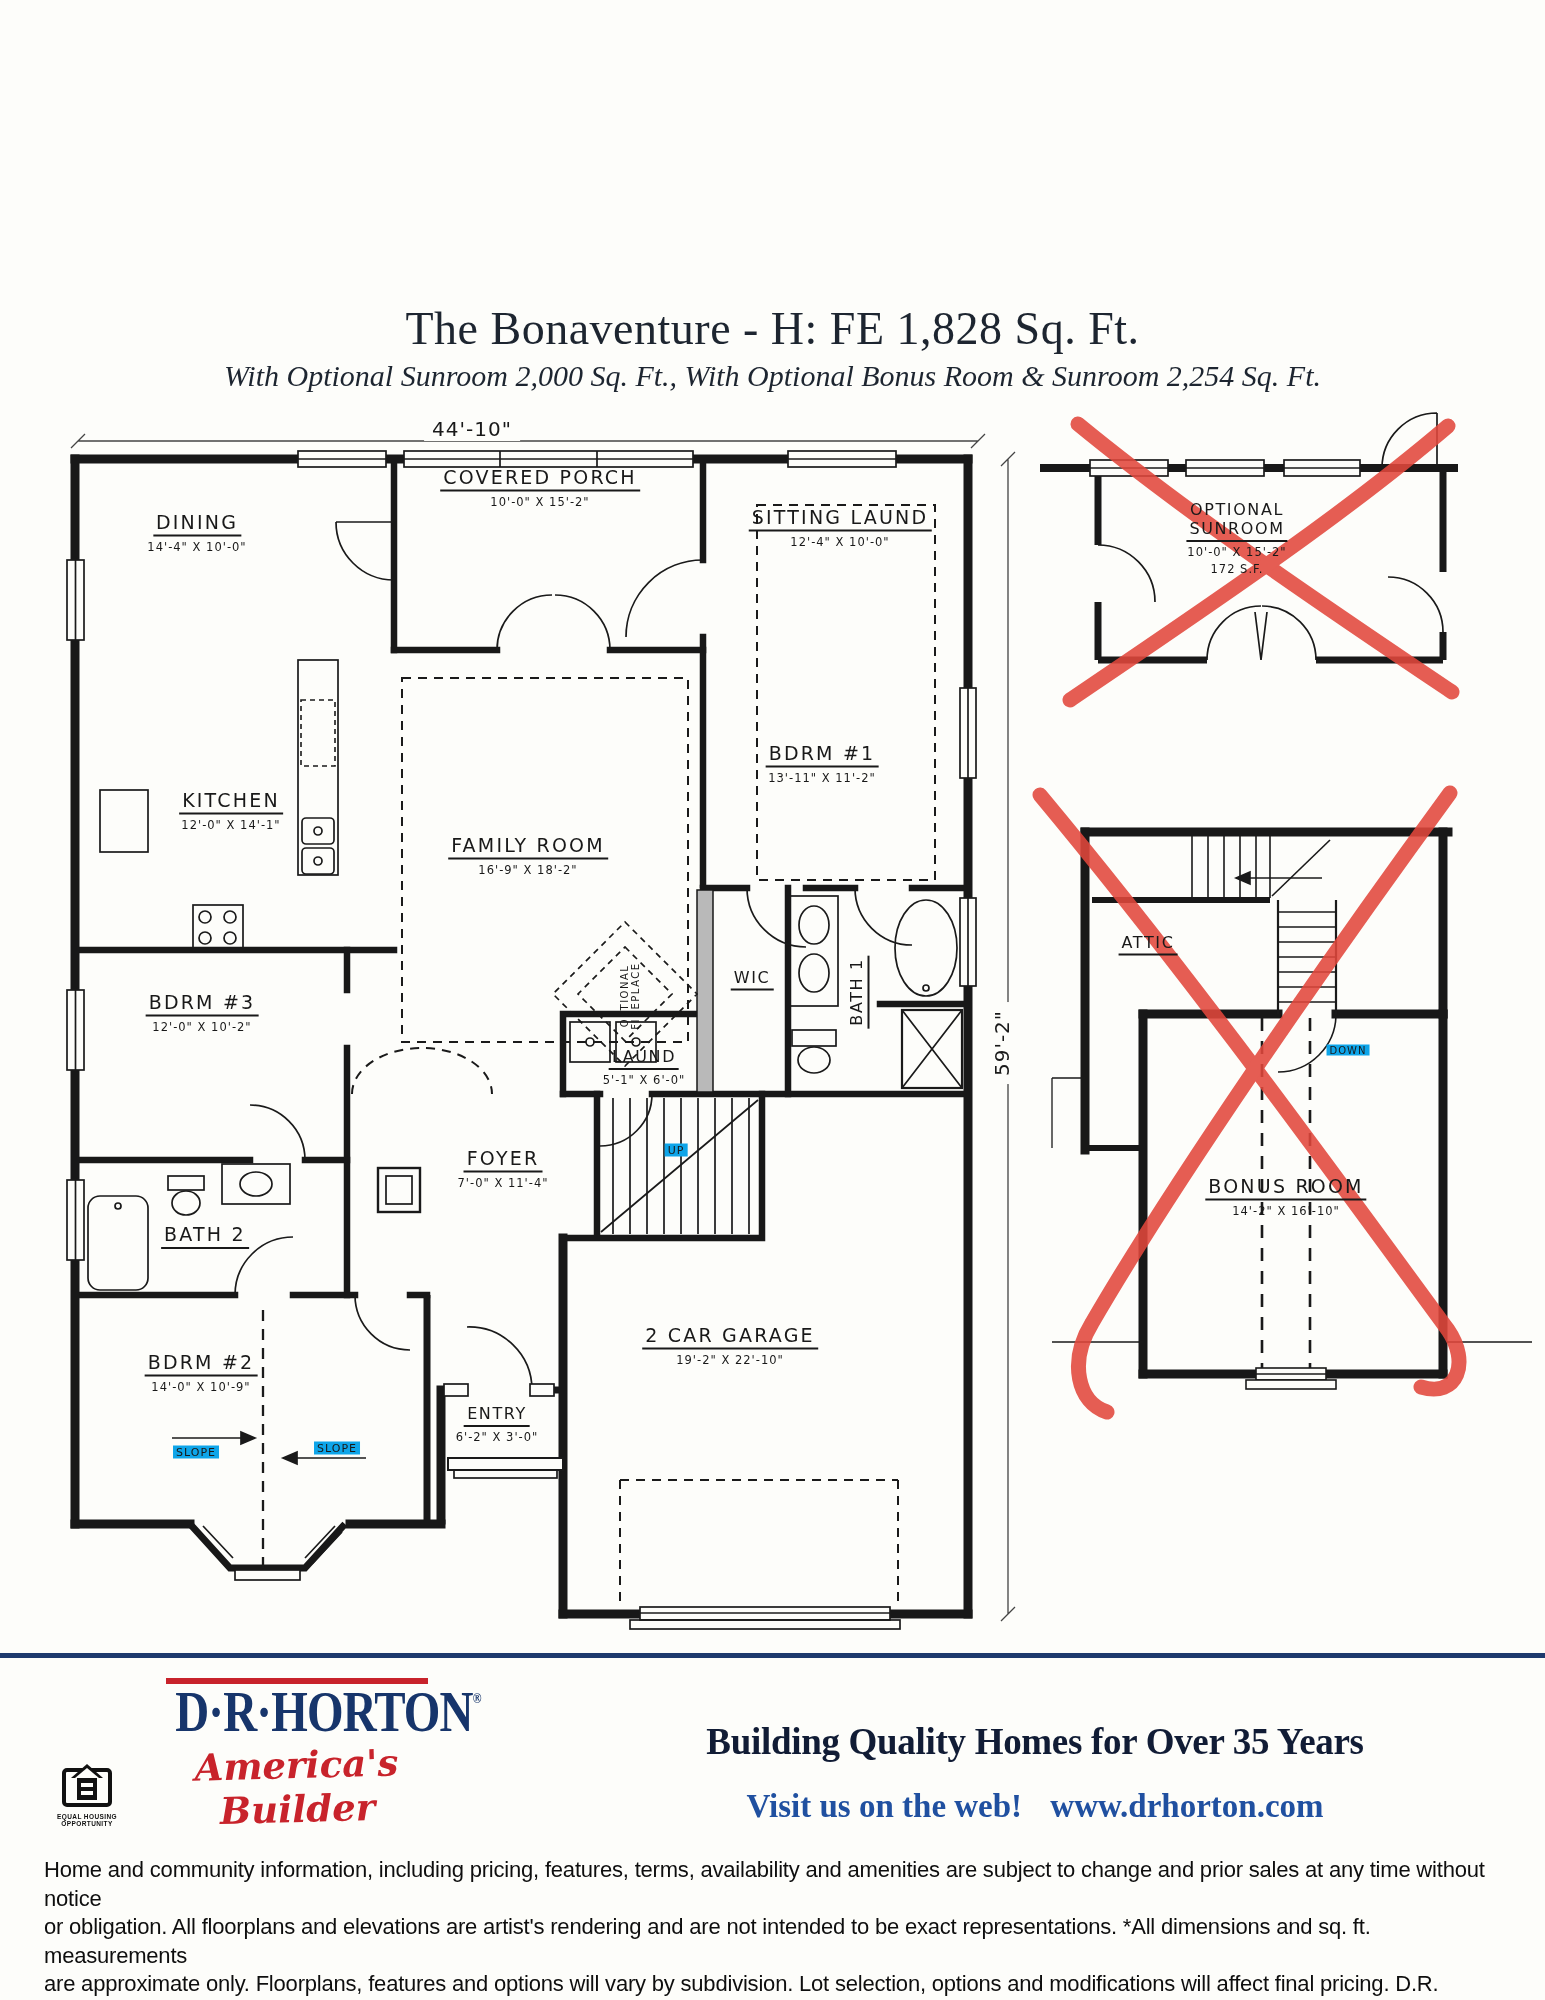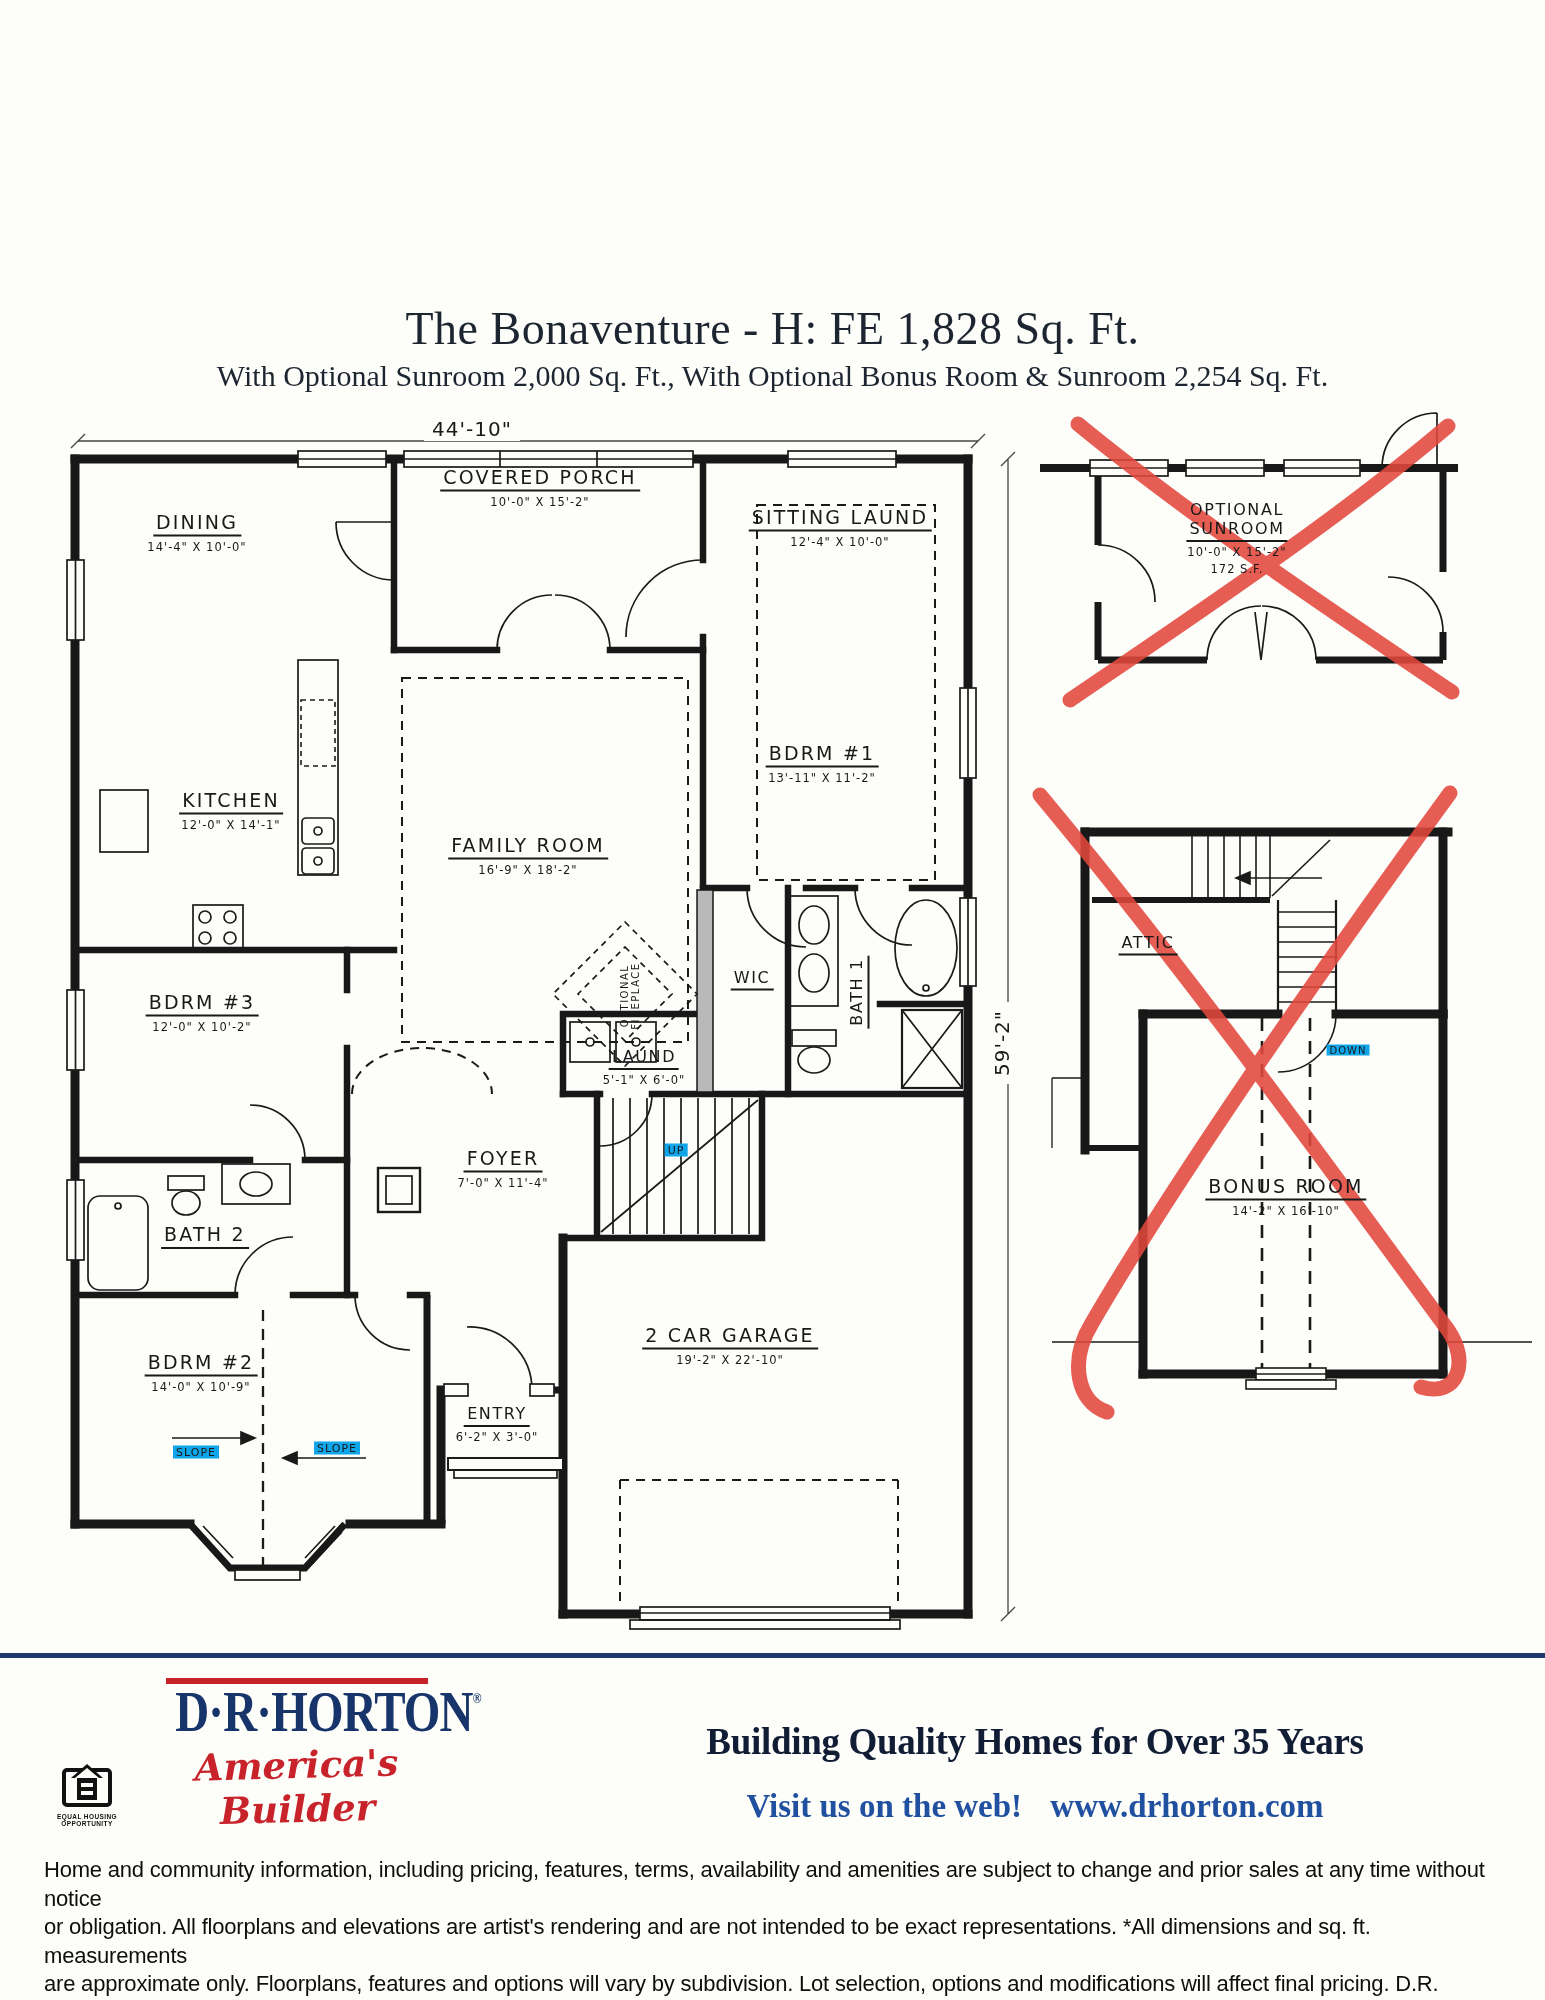--- a/index.html
+++ b/index.html
@@ -4,21 +4,21 @@
 <style>
   html,body{margin:0;padding:0;}
   body{width:1545px;height:2000px;position:relative;background:#fdfdfa;overflow:hidden;
        font-family:"Liberation Sans",sans-serif;}
   .page{position:absolute;inset:0;}
   svg.plan{position:absolute;left:0;top:0;}
   
   .titles{position:absolute;top:302px;left:0;width:1545px;text-align:center;
           color:#1d2530;font-family:"Liberation Serif",serif;}
   .title{font-size:46px;letter-spacing:0.5px;}
-  .subtitle{font-size:30px;margin-top:4px;}
+  .subtitle{font-size:30px;margin-top:4px;font-style:italic;}
   
   .lbl{position:absolute;transform:translate(-50%,-50%);text-align:center;
        font-family:"DejaVu Sans",sans-serif;color:#191919;white-space:nowrap;z-index:3;}
   .lbl .nm{display:inline-block;font-size:19px;letter-spacing:2.2px;
            border-bottom:2.2px solid #191919;padding:0 3px 2px;}
   .lbl.sm .nm{font-size:16px;letter-spacing:1.6px;}
   .lbl .dm{display:block;font-size:11.5px;letter-spacing:1px;margin-top:3px;}
   .lbl.rot{transform:translate(-50%,-50%) rotate(-90deg);}
   .lbl.tiny{font-size:11px;letter-spacing:1px;background:#0ea5e9;padding:0 3px;}
   .lbl.dim{font-size:20px;letter-spacing:1px;background:#fdfdfa;padding:0 8px;}

